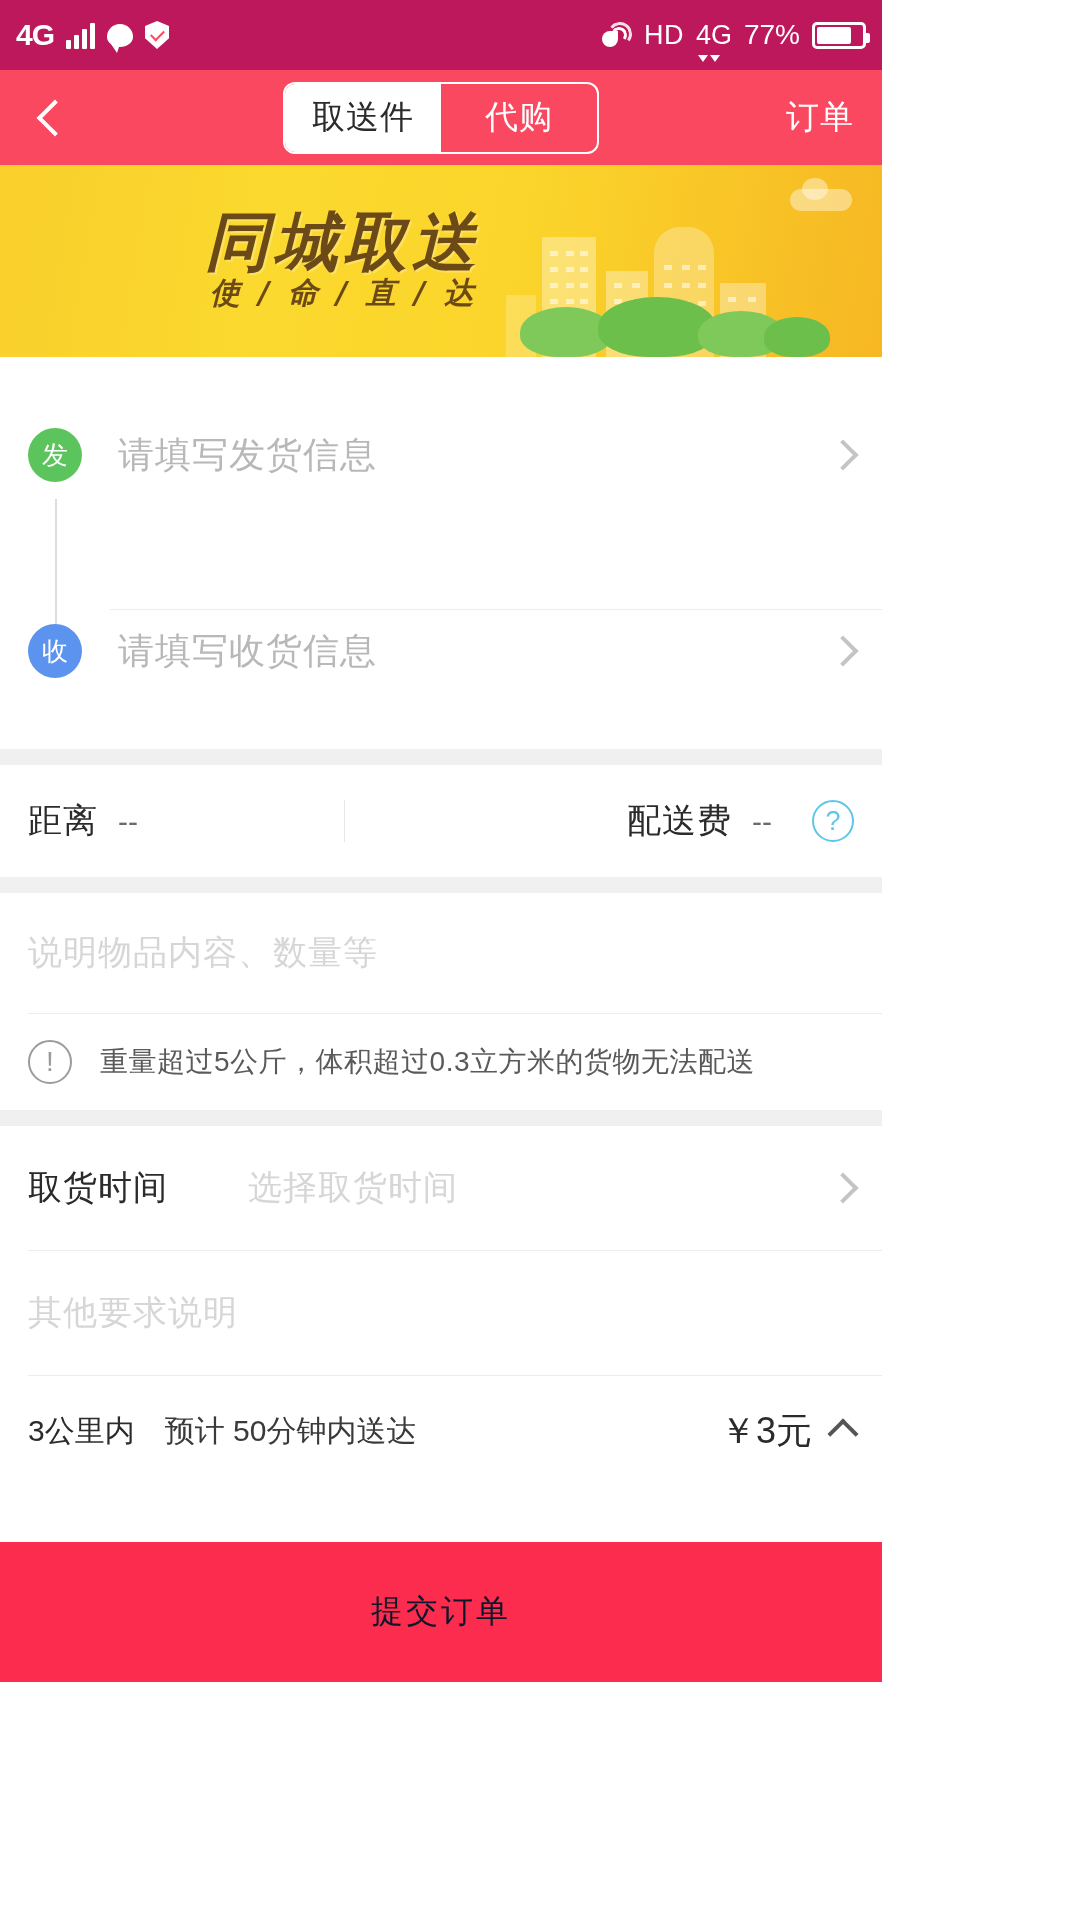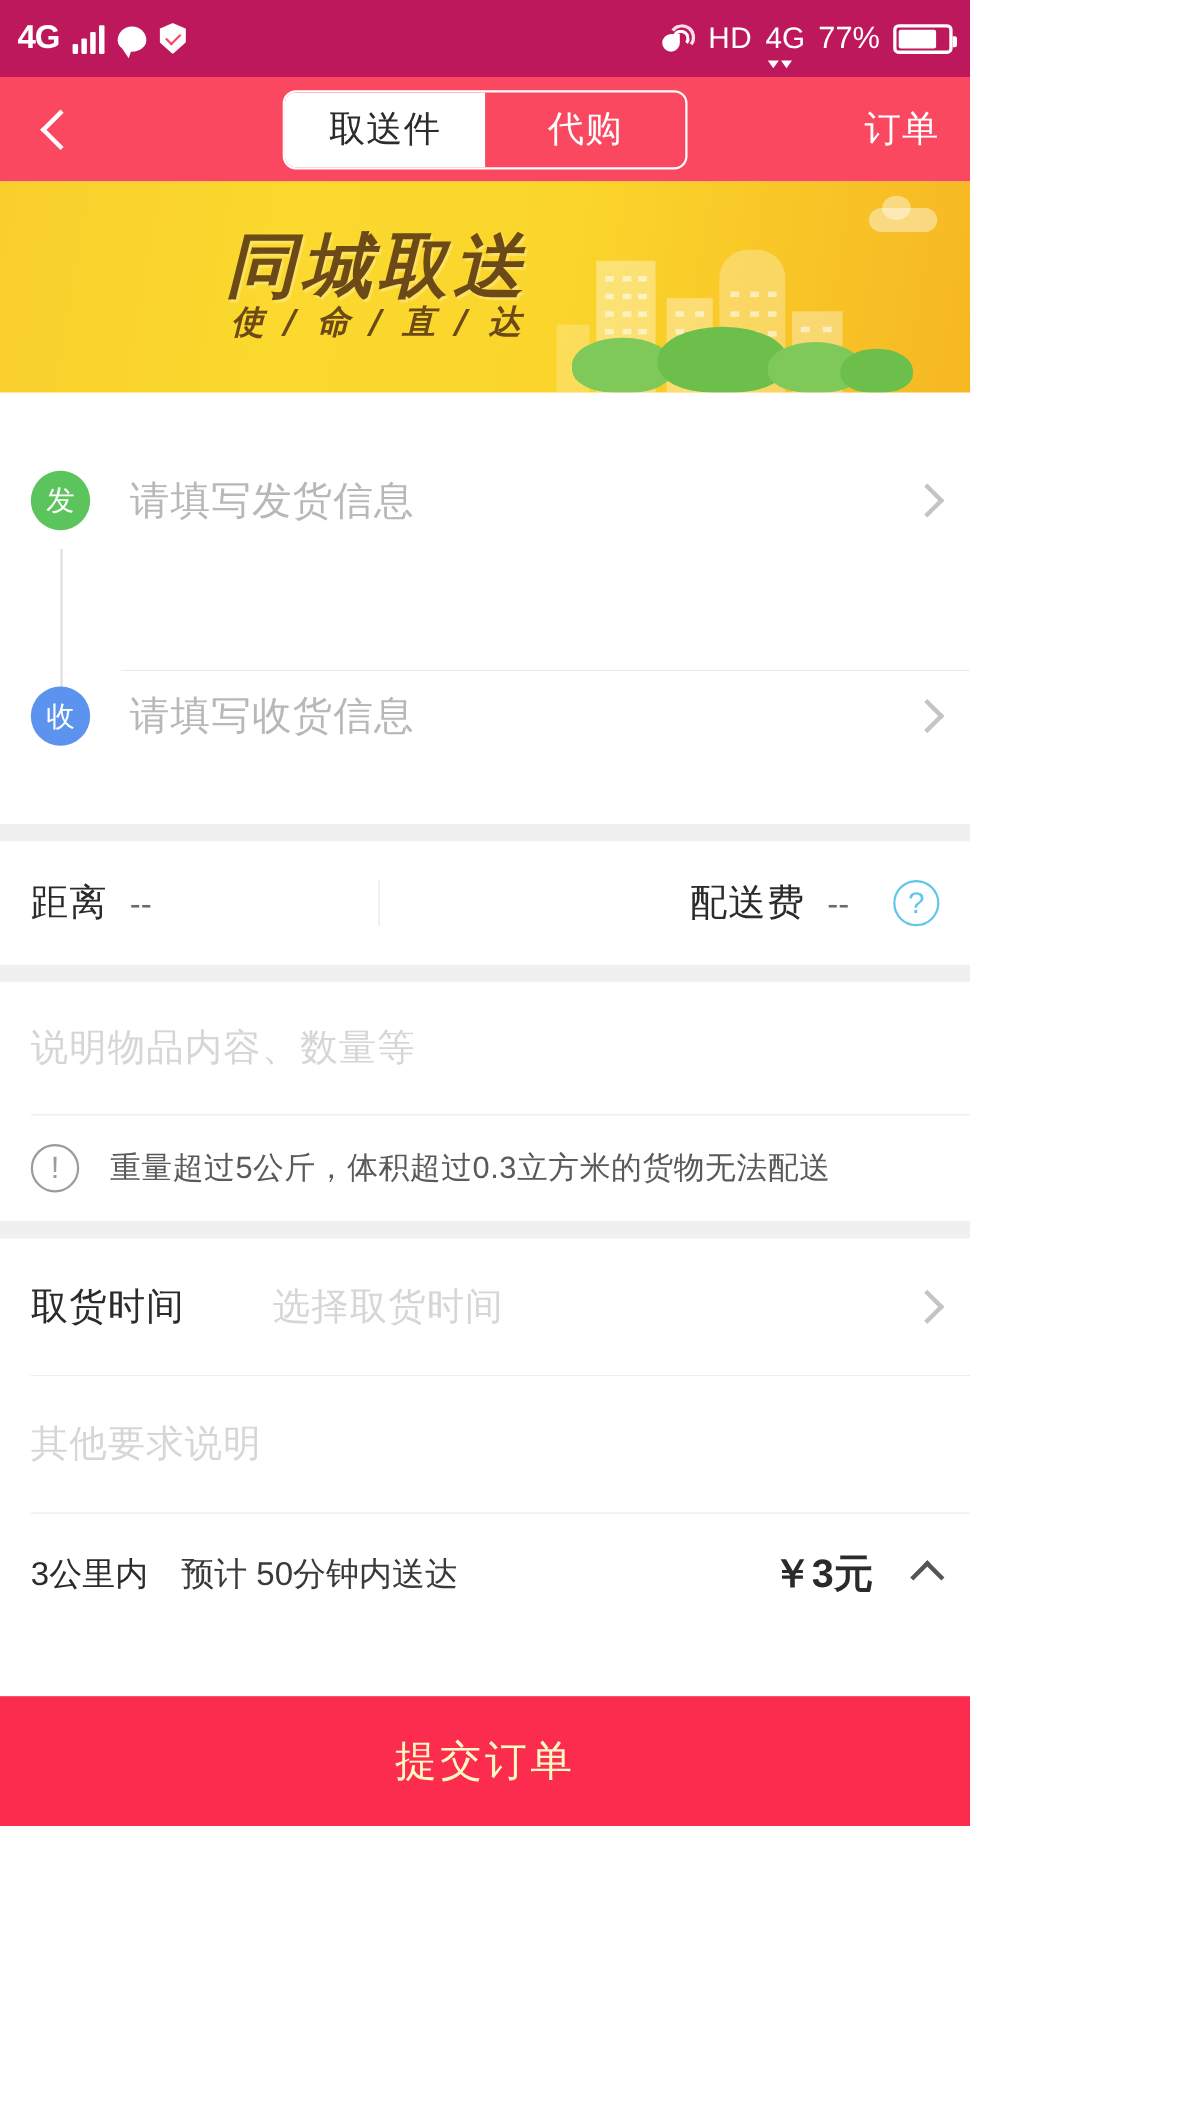--- a/index.html
+++ b/index.html
@@ -99,21 +99,21 @@
   }
   .back-chev {
     width: 26px; height: 26px;
     border-left: 4px solid #ffffff; border-bottom: 4px solid #ffffff;
     transform: rotate(45deg);
     margin-left: 14px;
   }
   .segment {
     position:absolute; left:50%; transform:translateX(-50%);
     display:flex; border:2px solid #ffffff; border-radius:12px; overflow:hidden;
-    height: 72px; width: 368px;
+    height: 72px; width: 316px;
   }
   .seg-item {
     flex:1; display:flex; align-items:center; justify-content:center;
     font-size: 33px; color:#ffffff; letter-spacing:1px;
   }
   .seg-item.active { background:#ffffff; color:#2b2b2b; font-weight:500; }
   .nav-right { font-size: 33px; color:#ffffff; letter-spacing:1px; }
 
   
   .banner {
@@ -218,30 +218,30 @@
   .pick-row .label { font-size: 34px; color:#2b2b2b; width: 220px; letter-spacing:1px;}
   .pick-row .ph { font-size: 34px; color:#d6d6d6; letter-spacing:1px;}
 
   
   .price-row {
     display:flex; align-items:center; height: 110px; padding: 0 28px;
   }
   .price-left { display:flex; align-items:baseline; gap: 30px; }
   .price-left .km { font-size: 30px; color:#2b2b2b; }
   .price-left .eta { font-size: 30px; color:#3a3a3a; }
-  .price-right { margin-left:auto; display:flex; align-items:center; gap: 38px; font-weight: bold; }
+  .price-right { margin-left:auto; display:flex; align-items:center; gap: 20px; }
   .price-amt { font-size: 36px; color:#2b2b2b; }
   .chev-up {
     width:22px;height:22px;border-left:4px solid #555;border-top:4px solid #555;
     transform: rotate(45deg); margin-bottom:-6px;
   }
 
   .submit {
-    height: 118px; background:#fb2c4e; display:flex; align-items:center; justify-content:center;
-    color:#fef9c3; font-size: 38px; letter-spacing: 3px;
+    height: 140px; background:#fb2c4e; display:flex; align-items:center; justify-content:center;
+    color:#0f172a; font-size: 32px; letter-spacing: 3px;
   }
   .filler { background:#ffffff; }
 </style>
 </head>
 <body>
 
 <div id="app">
 
   <div class="statusbar">
     <div class="sb-left">

